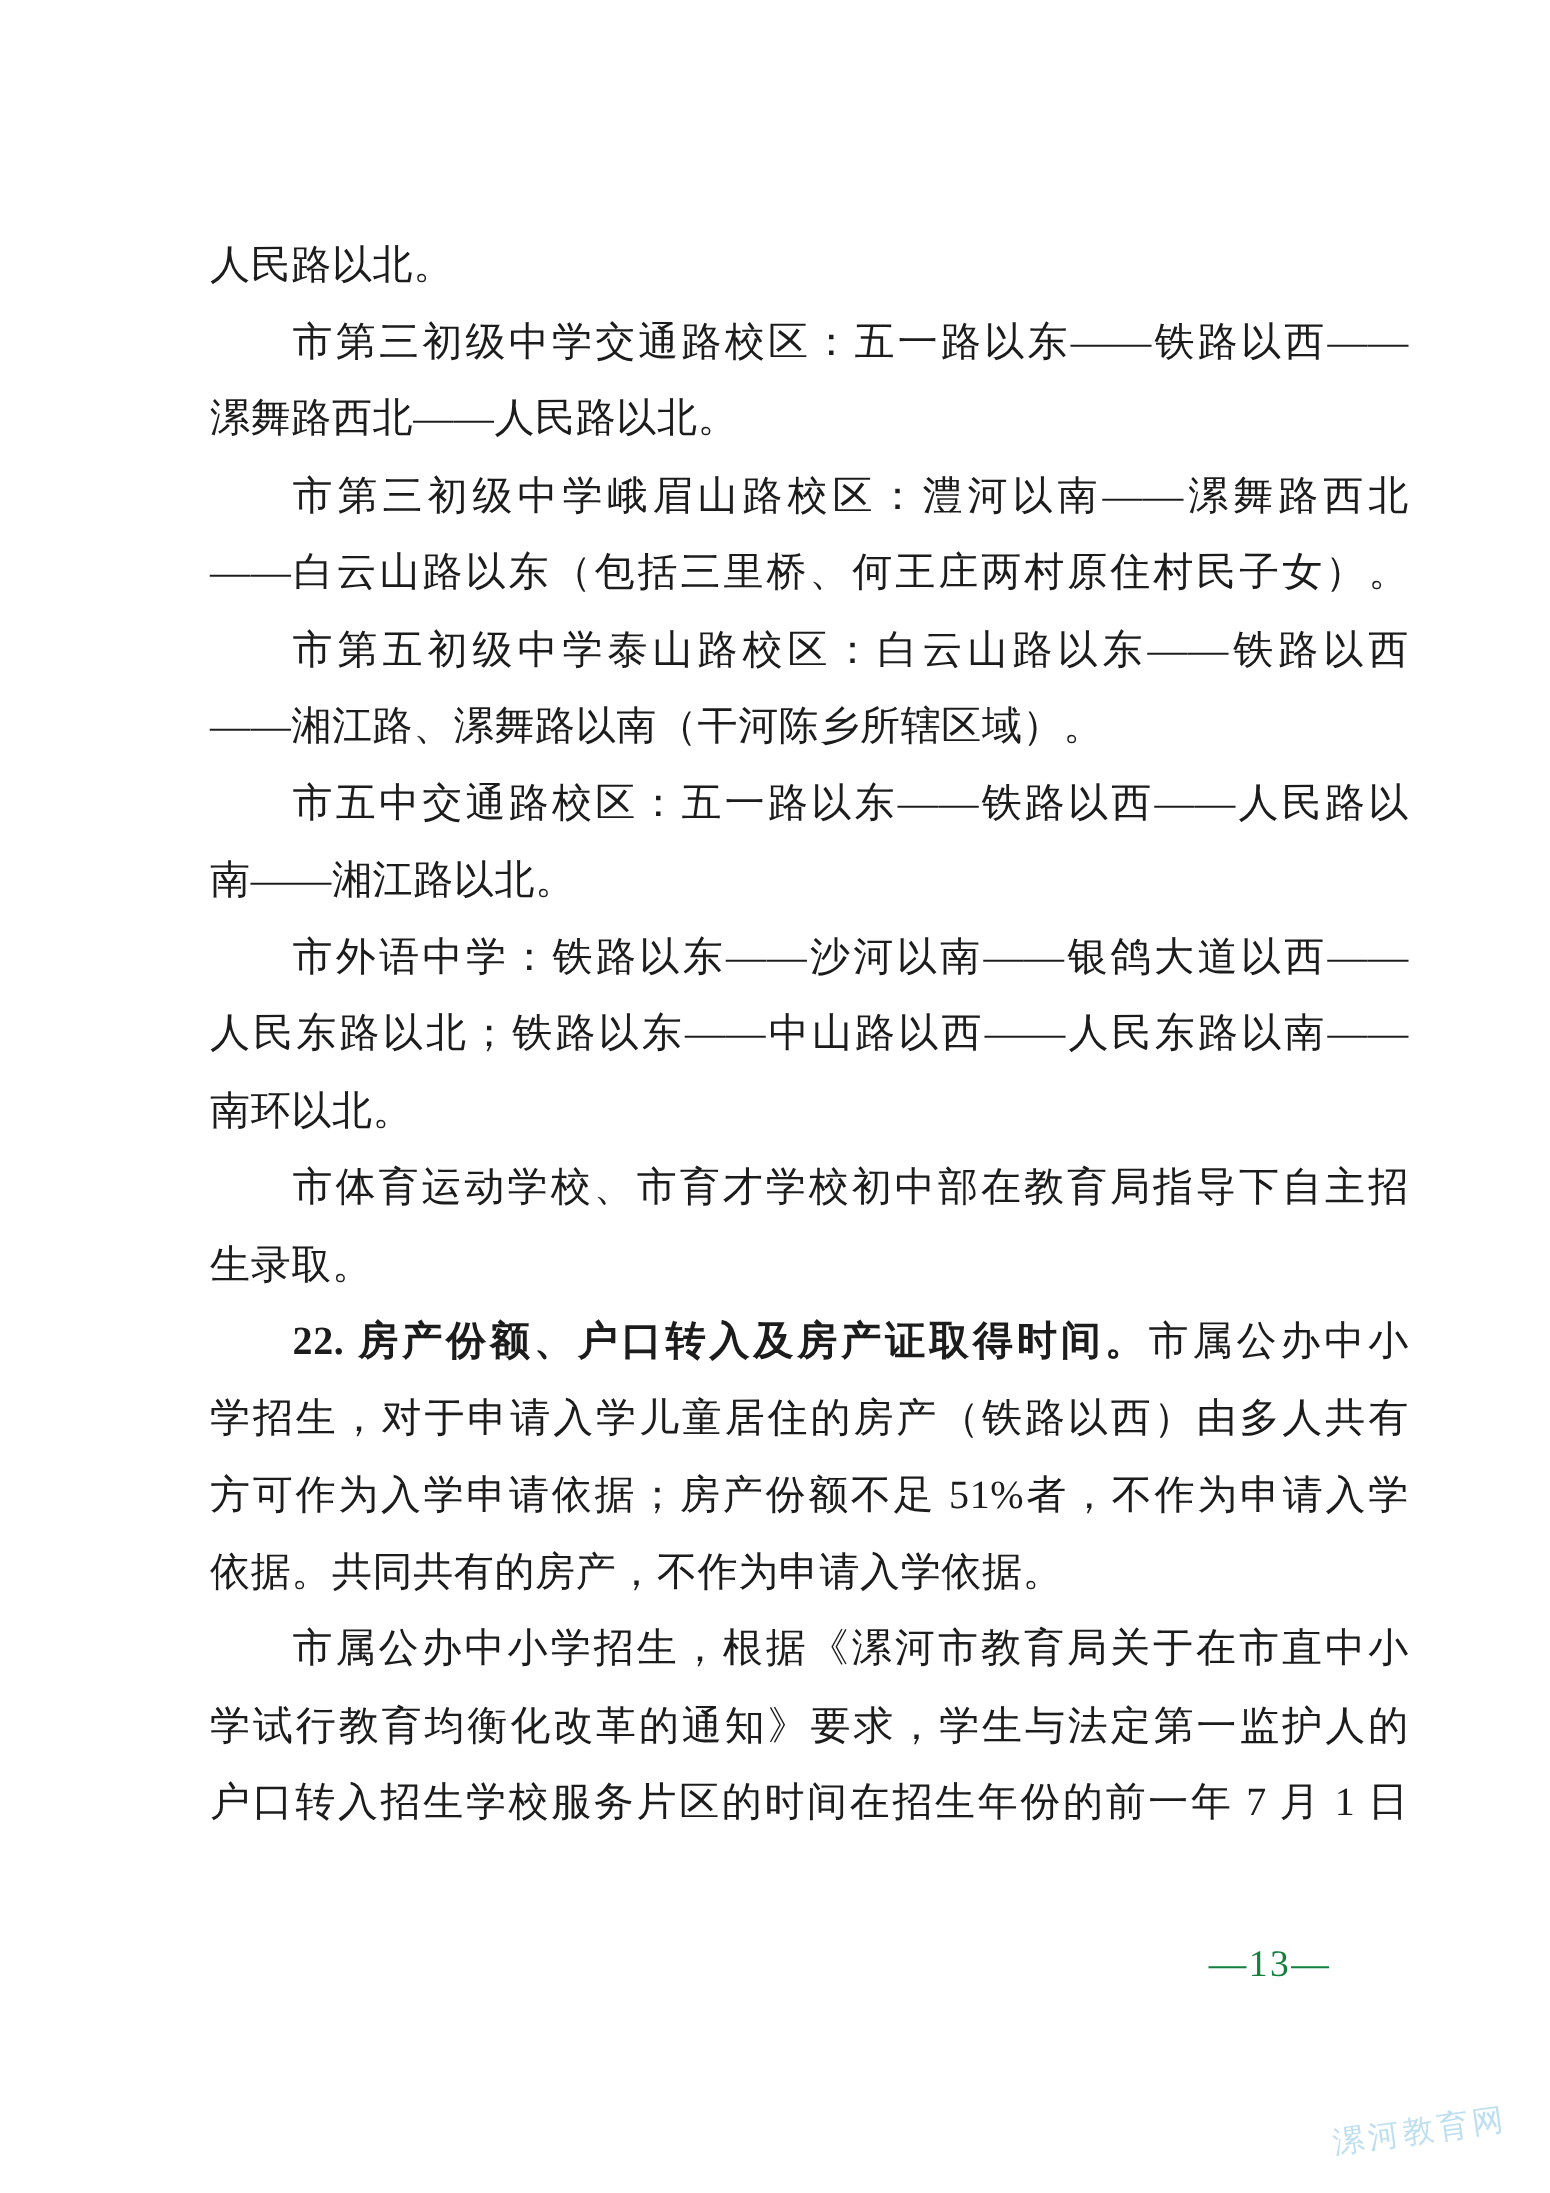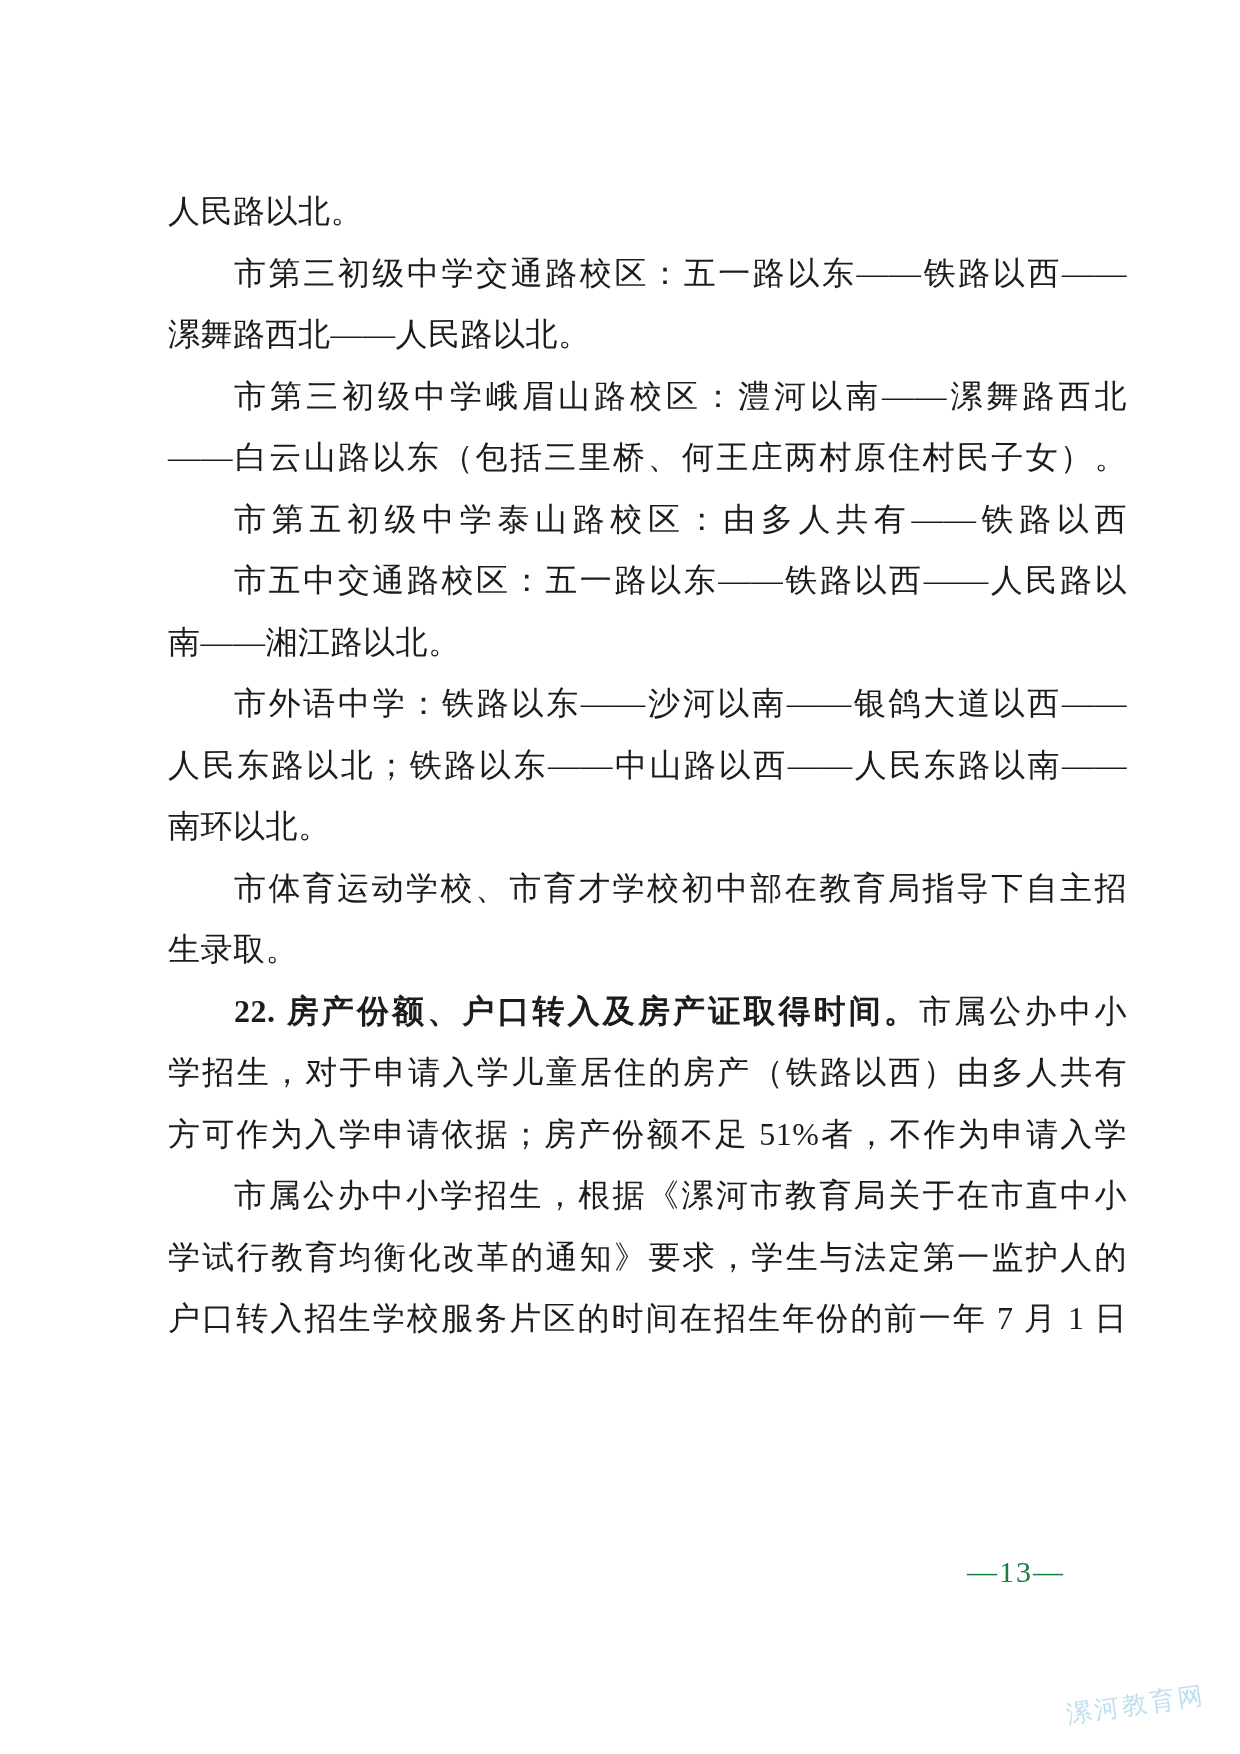--- a/index.html
+++ b/index.html
@@ -64,30 +64,32 @@
 </head>
 <body>
 
 <div class="page">
   <main class="body-text">
       <div class="line"><span>人民路以北。</span></div>
       <div class="line indent justify"><span>市第三初级中学交通路校区：五一路以东——铁路以西——</span></div>
       <div class="line"><span>漯舞路西北——人民路以北。</span></div>
       <div class="line indent justify"><span>市第三初级中学峨眉山路校区：澧河以南——漯舞路西北</span></div>
       <div class="line justify"><span>——白云山路以东（包括三里桥、何王庄两村原住村民子女）。</span></div>
-      <div class="line indent justify"><span>市第五初级中学泰山路校区：由多人共有——铁路以西</span></div>
+      <div class="line indent justify"><span>市第五初级中学泰山路校区：白云山路以东——铁路以西</span></div>
+      <div class="line"><span>——湘江路、漯舞路以南（干河陈乡所辖区域）。</span></div>
       <div class="line indent justify"><span>市五中交通路校区：五一路以东——铁路以西——人民路以</span></div>
       <div class="line"><span>南——湘江路以北。</span></div>
       <div class="line indent justify"><span>市外语中学：铁路以东——沙河以南——银鸽大道以西——</span></div>
       <div class="line justify"><span>人民东路以北；铁路以东——中山路以西——人民东路以南——</span></div>
       <div class="line"><span>南环以北。</span></div>
       <div class="line indent justify"><span>市体育运动学校、市育才学校初中部在教育局指导下自主招</span></div>
       <div class="line"><span>生录取。</span></div>
       <div class="line indent justify"><span class="bold">22. 房产份额、户口转入及房产证取得时间。</span><span>市属公办中小</span></div>
       <div class="line justify"><span>学招生，对于申请入学儿童居住的房产（铁路以西）由多人共有</span></div>
       <div class="line justify"><span>方可作为入学申请依据；房产份额不足 51%者，不作为申请入学</span></div>
+      <div class="line"><span>依据。共同共有的房产，不作为申请入学依据。</span></div>
       <div class="line indent justify"><span>市属公办中小学招生，根据《漯河市教育局关于在市直中小</span></div>
       <div class="line justify"><span>学试行教育均衡化改革的通知》要求，学生与法定第一监护人的</span></div>
       <div class="line justify"><span>户口转入招生学校服务片区的时间在招生年份的前一年 7 月 1 日</span></div>
     </main>
   <div class="page-number">—13—</div>
   <div class="watermark">漯河教育网</div>
 </div>
 
 </body></html>

